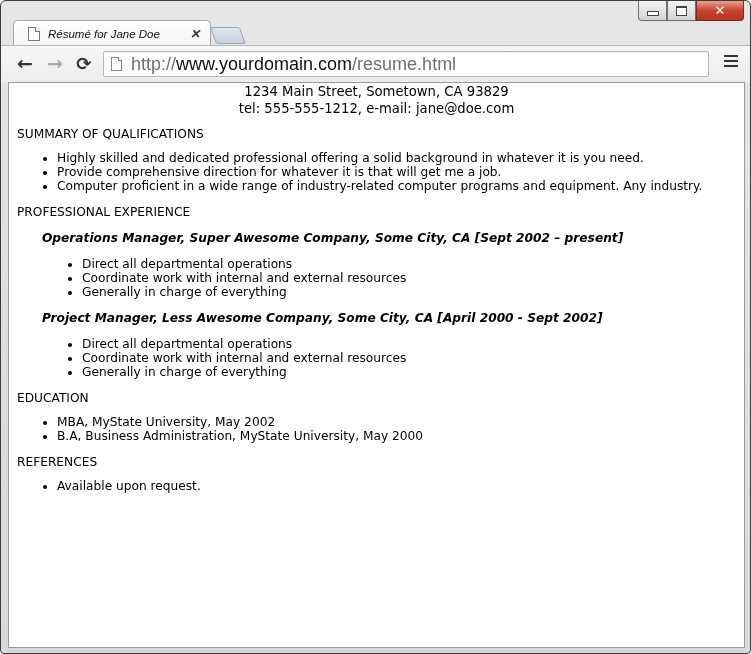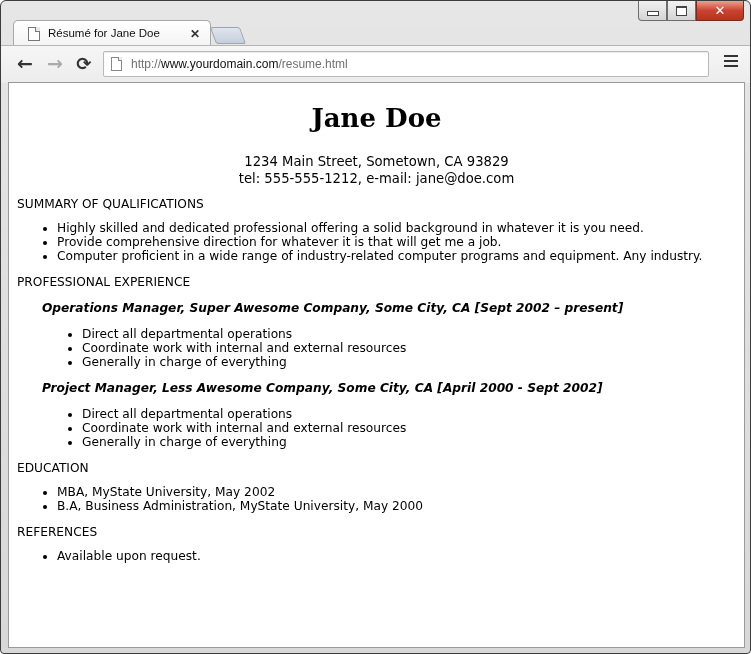--- a/index.html
+++ b/index.html
@@ -1,40 +1,40 @@
 <!DOCTYPE html>
 <html><head>
 <meta charset="utf-8">
 <style>
   html, body { margin:0; padding:0; }
   body { width:751px; height:654px; background:#fff; position:relative; overflow:hidden; font-family:"DejaVu Sans", sans-serif; }
   .window { position:absolute; left:0; top:0; width:749px; height:652px; border:1px solid #3c3c3c; border-radius:6px 6px 4px 4px; background:linear-gradient(#e6e6e6,#d8d8d8); overflow:hidden; }
   .titlebar { position:absolute; left:0; top:0; width:100%; height:44px; }
   .tab { position:absolute; left:12px; top:19px; width:196px; height:26px; background:linear-gradient(#ffffff,#f3f3f3); border:1px solid #a8a8a8; border-bottom:none; border-radius:5px 5px 0 0; transform:perspective(40px) rotateX(0deg); }
-  .tab-inner { position:absolute; left:14px; top:6px; right:10px; display:flex; font-family:"Liberation Sans", sans-serif; font-size:11.5px; color:#111; }
+  .tab-inner { position:absolute; left:14px; top:6px; right:10px; display:flex; align-items:center; font-family:"Liberation Sans", sans-serif; font-size:11.5px; color:#111;font-style:italic; }
   .tab-page-icon { width:10px; height:12px; border:1px solid #777; background:#fff; margin-right:8px; position:relative; }
   .tab-page-icon:after { content:""; position:absolute; right:-1px; top:-1px; width:4px; height:4px; background:#e8e8e8; border-left:1px solid #777; border-bottom:1px solid #777; }
   .tab-title { flex:1; }
   .tab-close { font-size:12px; font-weight:bold; color:#333; cursor:pointer; }
   .newtab { position:absolute; left:212px; top:26px; width:28px; height:15px; background:linear-gradient(#dfe5ee,#c6cfdb); border:1px solid #9aa3ad; border-radius:3px; transform:skewX(20deg); cursor:pointer; }
   .winctrl { position:absolute; top:0; right:6px; display:flex; height:20px; }
   .wc { width:27px; height:19px; border:1px solid #6d6d6d; border-top:none; background:linear-gradient(#f2f2f2,#d4d4d4); display:flex; align-items:center; justify-content:center; cursor:pointer; }
   .wc.min { border-radius:0 0 0 4px; }
   .wc.close { width:46px; background:linear-gradient(#e8a293,#c94430 50%,#b8321d); border-color:#7a2a1c; border-radius:0 0 4px 0; color:#fff; font-weight:bold; font-size:13px; }
   .min-glyph { width:10px; height:3px; border:1px solid #444; background:#fff; margin-top:6px; }
   .max-glyph { width:9px; height:7px; border:1px solid #444; border-top-width:2px; background:#fff; }
   .toolbar { position:absolute; left:0; top:44px; width:100%; height:37px; background:linear-gradient(#f6f6f6,#ececec); border-top:1px solid #b5b5b5; }
   .navbtn { position:absolute; top:6px; width:22px; height:22px; display:flex; align-items:center; justify-content:center; font-size:19px; font-weight:bold; cursor:pointer; }
   .back { left:13px; color:#333; }
   .fwd { left:43px; color:#aaa; }
   .reload { left:72px; color:#333; font-size:18px; }
   .omnibox { position:absolute; left:102px; top:5px; width:604px; height:24px; background:#fff; border:1px solid #b9b9b9; border-radius:2px; box-shadow:inset 0 1px 1px rgba(0,0,0,0.08); display:flex; align-items:center; cursor:text; }
   .omni-icon { width:9px; height:12px; border:1px solid #888; margin-left:7px; margin-right:9px; position:relative; }
   .omni-icon:after { content:""; position:absolute; right:-1px; top:-1px; width:3px; height:3px; background:#ececec; border-left:1px solid #888; border-bottom:1px solid #888; }
-  .omni-url { font-family:"Liberation Sans", sans-serif; font-size:12px; color:#707070; }
+  .omni-url { font-family:"Liberation Sans", sans-serif; font-size:18px; color:#707070; }
   .omni-url .host { color:#111; }
   .menu-btn { position:absolute; right:12px; top:9px; width:14px; cursor:pointer; }
   .menu-btn span { display:block; height:2px; background:#333; margin-bottom:3px; }
   .viewport { position:absolute; left:7px; top:81px; width:735px; height:564px; background:#fff; border:1px solid #9a9a9a; overflow:hidden; }
   .page { padding:0 8px; font-family:"DejaVu Sans", sans-serif; font-size:12.2px; color:#000; line-height:14px; }
   h1 { font-family:"DejaVu Serif", serif; font-size:26px; font-weight:bold; text-align:center; margin:20px 0 20px 0; line-height:30px; }
   .contact { text-align:center; font-size:13.2px; line-height:17px; }
   h2 { font-size:12.2px; font-weight:normal; margin:12px 0 10px 0; }
   h2:first-of-type { margin-top:10px; }
   ul { margin:0 0 0 0; padding-left:40px; list-style:disc; }
@@ -84,21 +84,20 @@
     </div>
     <div class="menu-btn">
         <span></span>
         <span></span>
         <span></span>
       </div>
   </div>
 
   <div class="viewport">
     <div class="page">
-      <h1>Jane Doe</h1>
       <div class="contact">
         <div>1234 Main Street, Sometown, CA 93829</div>
         <div>tel: 555-555-1212, e-mail: jane@doe.com</div>
       </div>
 
       <h2>SUMMARY OF QUALIFICATIONS</h2>
       <ul>
         <li>Highly skilled and dedicated professional offering a solid background in whatever it is you need.</li>
         <li>Provide comprehensive direction for whatever it is that will get me a job.</li>
         <li>Computer proficient in a wide range of industry-related computer programs and equipment. Any industry.</li>

